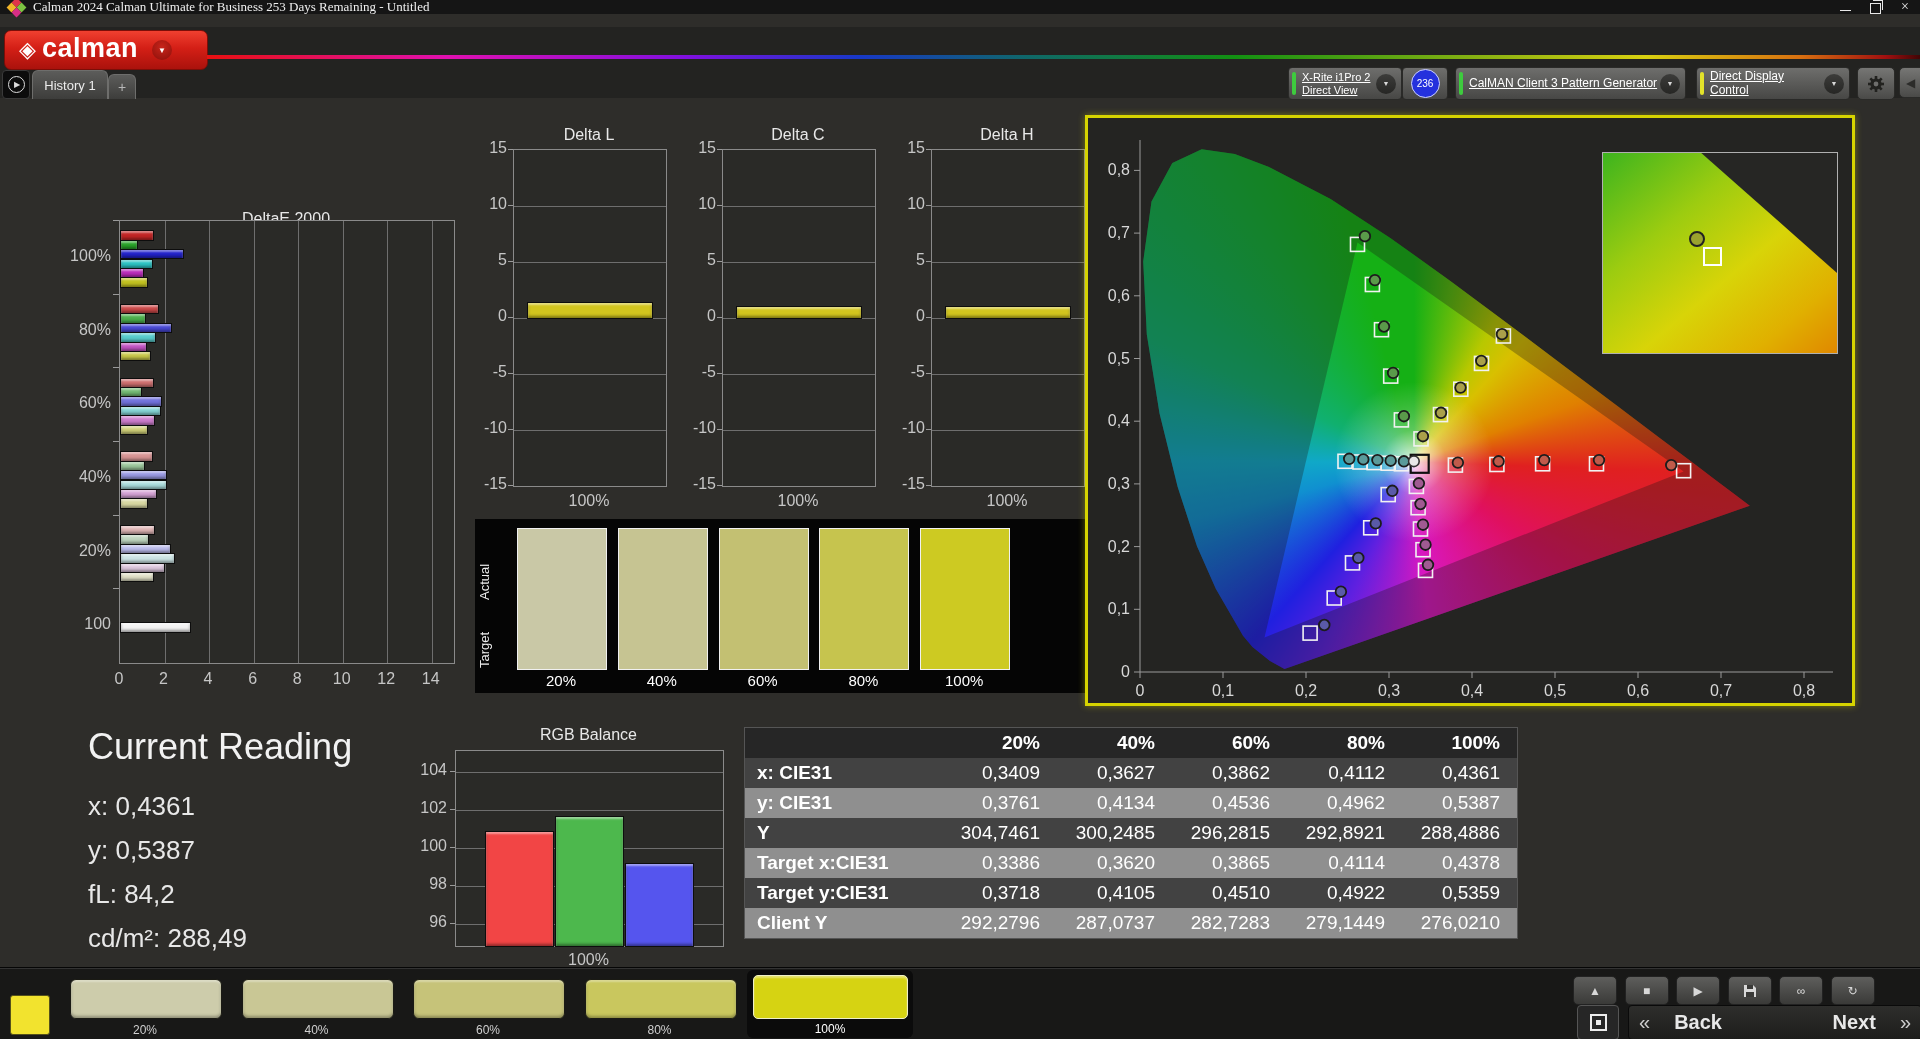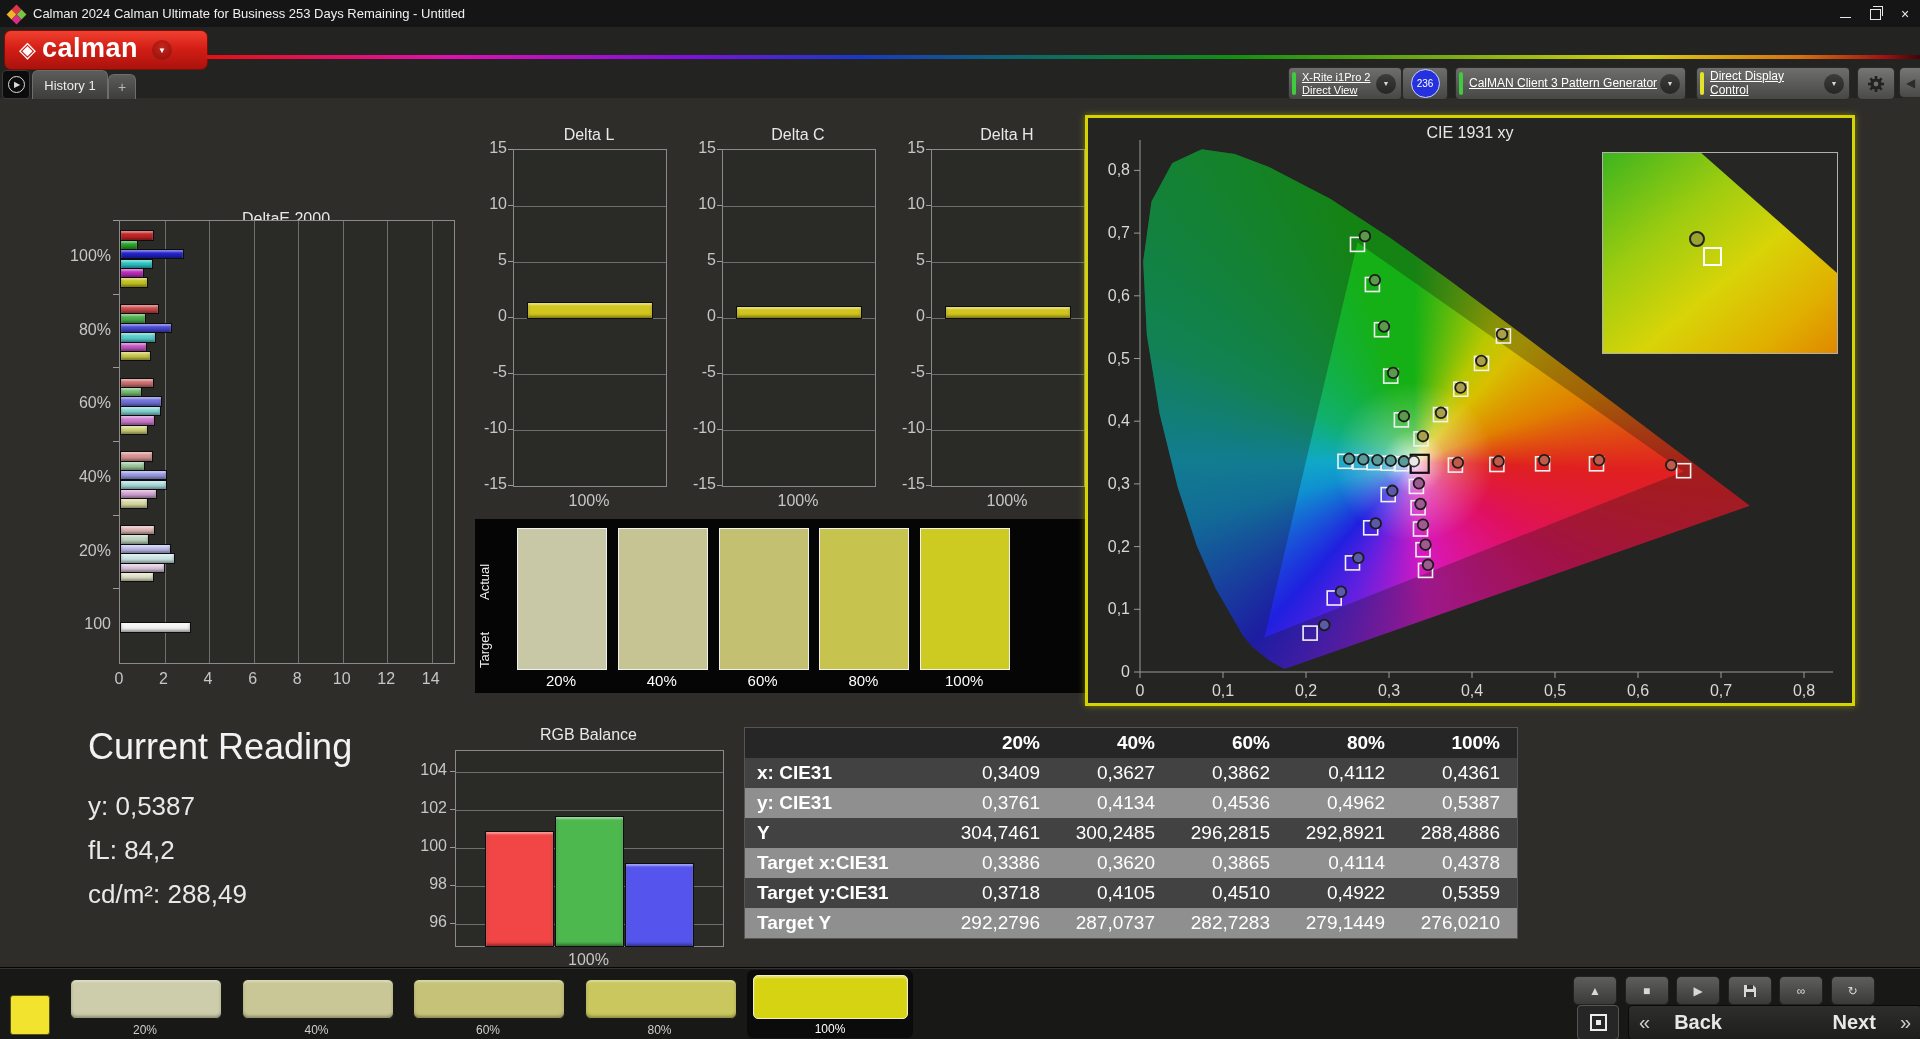--- a/index.html
+++ b/index.html
@@ -1,22 +1,22 @@
 <!DOCTYPE html>
 <html><head>
 <meta charset="utf-8">
 <style>
   html,body{margin:0;padding:0;background:#000;}
   #app{position:relative;width:1920px;height:1039px;overflow:hidden;
        background:#2e2d2a;font-family:"Liberation Sans","DejaVu Sans",sans-serif;
        -webkit-font-smoothing:antialiased;}
   .abs{position:absolute;}
   
-  #titlebar{left:0;top:0;width:1920px;height:27px;background:#151515;color:#f0f0f0;
-            font-size:13px;display:flex;align-items:center;}
+  #titlebar{left:0;top:0;width:1920px;height:14px;background:#151515;color:#f0f0f0;
+            font-size:13px;display:flex;align-items:center;font-family:Liberation Serif, serif;}
   #app-icon{width:16px;height:16px;margin:0 8px 0 9px;position:relative;}
   #app-icon i{position:absolute;width:7px;height:7px;transform:rotate(45deg);}
   #win-controls{margin-left:auto;display:flex;height:27px;}
   .winbtn{width:30px;height:27px;display:flex;align-items:center;justify-content:center;color:#e8e8e8;font-size:14px;}
   .min-glyph{display:inline-block;width:11px;border-bottom:1.5px solid #e8e8e8;height:1px;margin-top:6px;}
   .restore-glyph{position:relative;width:9px;height:9px;border:1.2px solid #e8e8e8;margin-top:2px;}
   .restore-glyph:before{content:"";position:absolute;left:2px;top:-4px;width:9px;height:9px;border:1.2px solid #e8e8e8;border-bottom:none;border-left:none;}
   
   #headerband{left:0;top:27px;width:1920px;height:71px;background:#232321;}
   #logo-btn{left:4px;top:3px;width:202px;height:38px;border-radius:7px;
@@ -366,21 +366,20 @@
       <div class="swatchbig-label" style="left: 142.8px;">40%</div>
       <div class="swatchbig" style="left: 243.6px; background: rgb(195, 192, 114);"></div>
       <div class="swatchbig-label" style="left: 243.6px;">60%</div>
       <div class="swatchbig" style="left: 344.4px; background: rgb(198, 196, 78);"></div>
       <div class="swatchbig-label" style="left: 344.4px;">80%</div>
       <div class="swatchbig" style="left: 445.2px; background: rgb(205, 202, 34);"></div>
       <div class="swatchbig-label" style="left: 445.2px;">100%</div>
     </div>
 
   <div id="cie-panel" class="abs">
-    <div id="cie-title" class="chart-title">CIE 1931 xy</div>
 
   <svg viewBox="0 0 770 591" class="cie-layer">
         <line x1="55" y1="25" x2="55" y2="557" stroke="#9a9a9a"></line>
         <line x1="55" y1="557" x2="748" y2="557" stroke="#9a9a9a"></line>
         <line x1="55" y1="557" x2="55" y2="563" stroke="#9a9a9a"></line>
         <text x="55" y="581" fill="#d8d8d8" font-size="16" text-anchor="middle">0</text>
         <line x1="138" y1="557" x2="138" y2="563" stroke="#9a9a9a"></line>
         <text x="138" y="581" fill="#d8d8d8" font-size="16" text-anchor="middle">0,1</text>
         <line x1="221" y1="557" x2="221" y2="563" stroke="#9a9a9a"></line>
         <text x="221" y="581" fill="#d8d8d8" font-size="16" text-anchor="middle">0,2</text>
@@ -485,20 +484,21 @@
       <div id="cie-inset">
       <div class="dark-corner"></div>
       <div id="inset-circle"></div>
       <div id="inset-square"></div>
     </div>
     </div>
   <div id="cie-border" class="abs"></div>
 
   <div id="current-reading" class="abs">
     <h2>Current Reading</h2>
+    <div>x: 0,4361</div>
     <div>y: 0,5387</div>
     <div>fL: 84,2</div>
     <div>cd/m²: 288,49</div>
   </div>
 
   <div id="rgb-title" class="abs chart-title">RGB Balance</div>
   <div id="rgb-plot" class="plotbox">
       <div class="gridH" style="top: 20.9268px;"></div>
       <div class="gridH" style="top: 58.9756px;"></div>
       <div class="gridH" style="top: 97.0244px;"></div>
@@ -565,21 +565,21 @@
       </div>
       <div class="trow dark">
         <div class="tcell tlabel">Target y:CIE31</div>
         <div class="tcell">0,3718</div>
         <div class="tcell">0,4105</div>
         <div class="tcell">0,4510</div>
         <div class="tcell">0,4922</div>
         <div class="tcell">0,5359</div>
       </div>
       <div class="trow light">
-        <div class="tcell tlabel">Target Y</div>
+        <div class="tcell tlabel">Client Y</div>
         <div class="tcell">292,2796</div>
         <div class="tcell">287,0737</div>
         <div class="tcell">282,7283</div>
         <div class="tcell">279,1449</div>
         <div class="tcell">276,0210</div>
       </div>
     </div>
 
   <div id="bottombar" class="abs">
     <div id="color-chip"></div>

